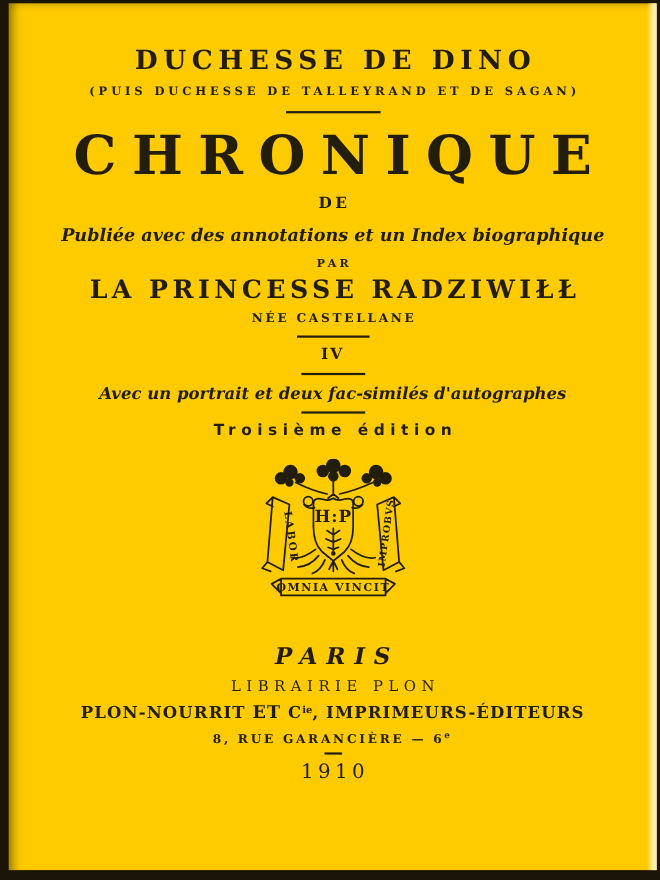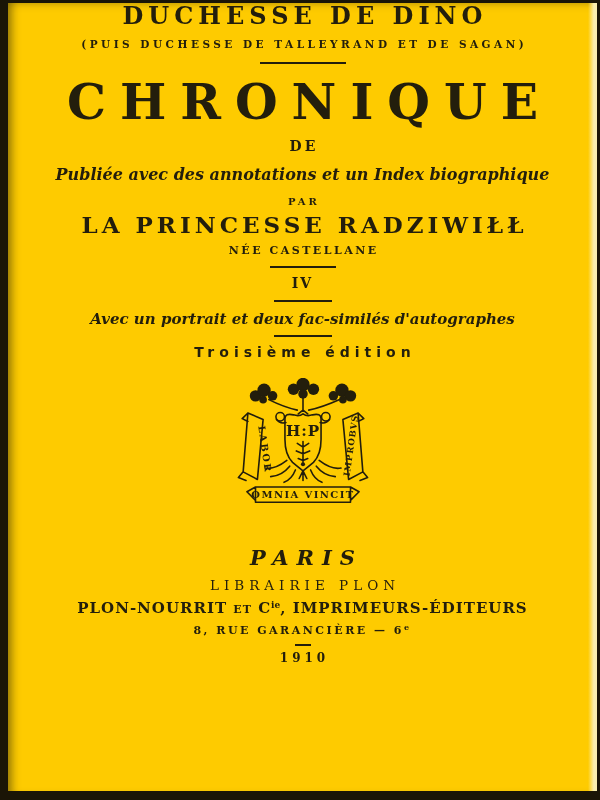--- a/index.html
+++ b/index.html
@@ -23,21 +23,21 @@
     text-align:center;
     box-shadow:inset 10px 0 8px -6px rgba(70,58,10,.55),
                inset 0 6px 8px -6px rgba(90,75,15,.45);
   }
   .edge-right{
     position:absolute;top:0;right:0;width:9px;height:100%;
     background:linear-gradient(to right, rgba(249,237,175,0), var(--edge-light) 65%);
     pointer-events:none;
   }
   .line{line-height:1.1;white-space:nowrap;}
-  .author{font-size:24px;font-weight:bold;letter-spacing:5px;text-indent:5px;}
+  .author{padding-top:39px;font-size:24px;font-weight:bold;letter-spacing:5px;text-indent:5px;}
   .author-sub{margin-top:10px;font-size:10.5px;font-weight:bold;letter-spacing:3.5px;text-indent:3.5px;}
   .rule{border:0;border-top:2px solid var(--ink);margin:11px auto 0;}
   .r1{width:86px;}
   .title{margin-top:13px;font-size:49px;font-weight:bold;letter-spacing:14px;text-indent:14px;line-height:1.05;}
   .title-de{margin-top:11px;font-size:14px;font-weight:bold;letter-spacing:3px;text-indent:3px;}
   .years{margin-top:4px;font-size:34px;font-weight:bold;letter-spacing:3px;}
   .years .sep{font-size:20px;padding:0 12px;vertical-align:2px;}
   .pub-note{margin-top:11px;font-size:16px;font-weight:bold;font-style:italic;}
   .par{margin-top:13px;font-size:10px;font-weight:bold;letter-spacing:3px;text-indent:3px;}
   .editor{margin-top:5px;font-size:23px;font-weight:bold;letter-spacing:4px;text-indent:4px;}
@@ -51,26 +51,26 @@
   .edition{margin-top:8px;font-size:14px;font-weight:bold;letter-spacing:5px;text-indent:5px;
            font-family:"DejaVu Sans","Liberation Sans",sans-serif;}
   .device{display:block;margin:18px auto 0;width:152px;height:144px;}
   .device *{vector-effect:non-scaling-stroke;}
   .dv-stroke{fill:none;stroke:var(--ink);stroke-width:1.6;stroke-linecap:round;stroke-linejoin:round;}
   .dv-fill{fill:var(--ink);stroke:none;}
   .dv-text{fill:var(--ink);font-family:"DejaVu Serif","Liberation Serif",serif;font-weight:bold;}
   .paris{margin-top:24px;font-size:21px;font-weight:bold;letter-spacing:8px;text-indent:8px;font-style:italic;}
   .publisher{margin-top:9px;font-size:13.5px;letter-spacing:5px;text-indent:5px;}
   .printer{margin-top:7px;font-size:15px;font-weight:bold;letter-spacing:1px;}
-  .printer .sm{font-size:11px;}
+  .printer .sm{font-size:16px;}
   .printer sup{font-size:9px;vertical-align:5px;letter-spacing:0;}
   .address{margin-top:7px;font-size:11px;font-weight:bold;letter-spacing:2.5px;}
   .address sup{font-size:8px;vertical-align:4px;}
   .dash-rule{width:16px;margin-top:6px;}
-  .year{margin-top:6px;font-size:12px;font-weight:bold;letter-spacing:4px;text-indent:4px;}
+  .year{margin-top:6px;font-size:18px;font-weight:normal;letter-spacing:4px;text-indent:4px;}
 </style>
 </head>
 <body>
 
 <div class="cover">
 
   <div class="line author">DUCHESSE DE DINO</div>
 
   <div class="line author-sub">(PUIS DUCHESSE DE TALLEYRAND ET DE SAGAN)</div>
 

